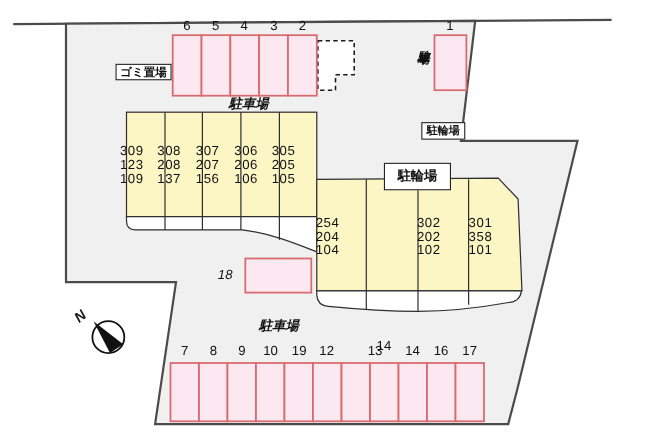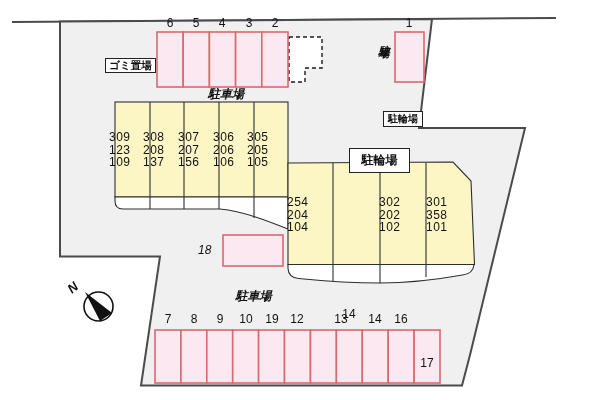--- a/index.html
+++ b/index.html
@@ -155,17 +155,17 @@
   <div class="num" style="left:156px;top:313px;">7</div>
   <div class="num" style="left:182px;top:313px;">8</div>
   <div class="num" style="left:208px;top:313px;">9</div>
   <div class="num" style="left:234px;top:313px;">10</div>
   <div class="num" style="left:260px;top:313px;">19</div>
   <div class="num" style="left:285px;top:313px;">12</div>
   <div class="num" style="left:329px;top:313px;">13</div>
   <div class="num" style="left:337px;top:308px;">14</div>
   <div class="num" style="left:363px;top:313px;">14</div>
   <div class="num" style="left:389px;top:313px;">16</div>
-  <div class="num" style="left:415px;top:313px;margin-top:44px;">17</div>
+  <div class="num" style="left:415px;top:313px;">17</div>
 
   <div class="lbl north" style="left:68px;top:280px;font-size:13px;font-weight:bold;">N</div>
 
 </div>
 
 </body></html>

